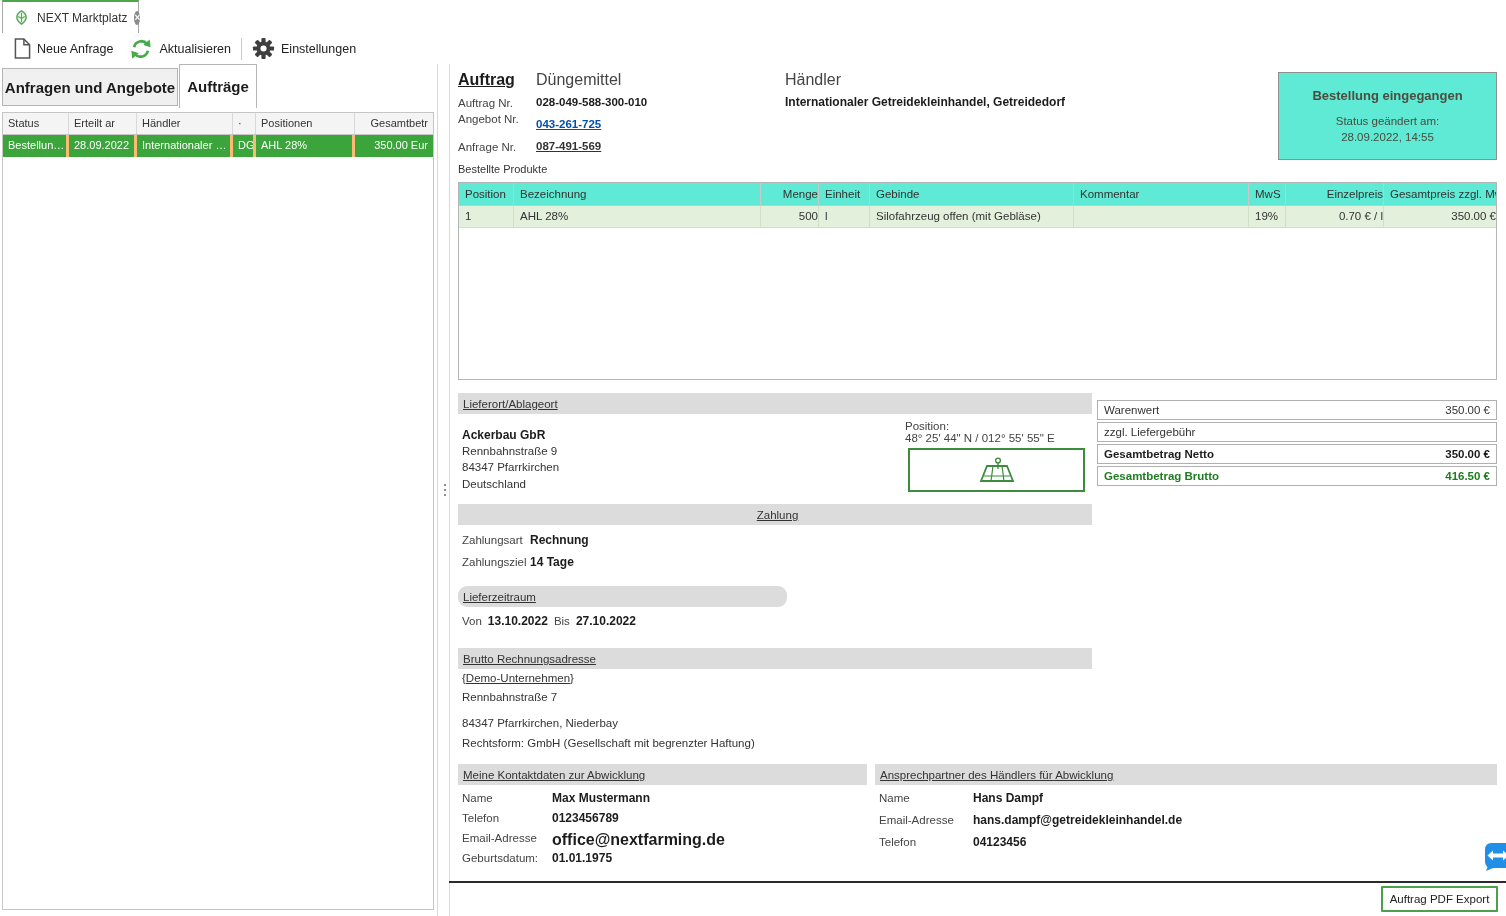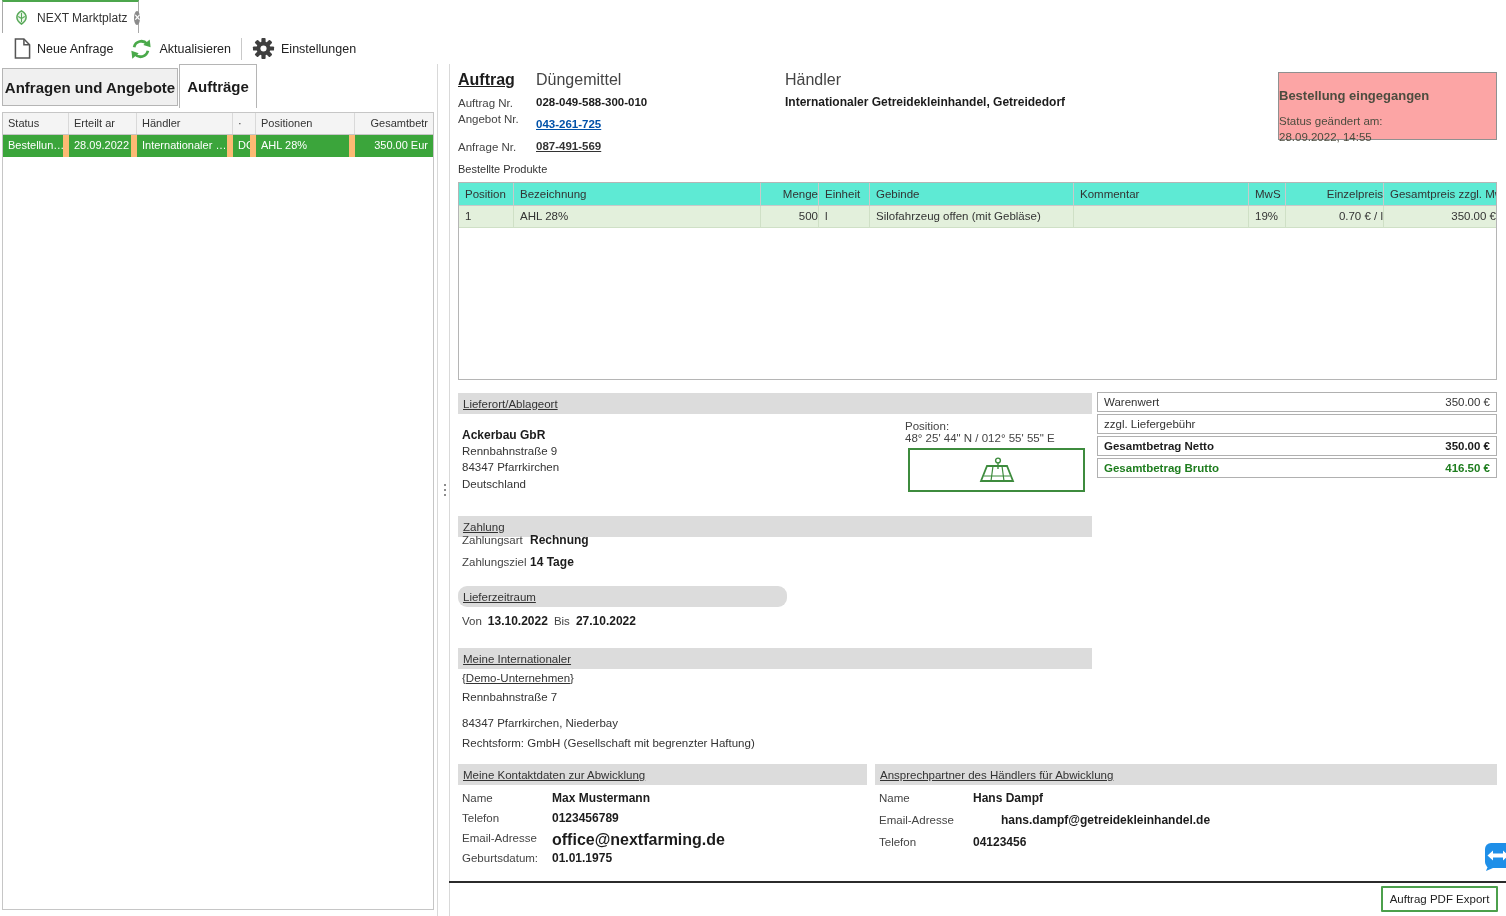--- a/index.html
+++ b/index.html
@@ -50,43 +50,43 @@
   
   .llist { position:absolute; left:2px; top:112px; width:432px; height:798px;
     background:#fff; border:1px solid #c6c6c6; }
   .lhead { display:flex; height:22px; background:#f4f4f4; border-bottom:1px solid #c6c6c6; }
   .lhead .hc {
     font-size:11px; color:#333; padding:4px 0 0 5px; border-right:1px solid #d9d9d9;
     overflow:hidden; white-space:nowrap; cursor:pointer;
   }
   .lrow { display:flex; height:22px; background:#3ba53b; color:#fff; cursor:pointer; }
   .lrow .rc {
-    font-size:11px; padding:4px 0 0 5px; border-right:6px solid #fdba74;
+    font-size:11px; padding:4px 0 0 5px; border-right:3px solid #fdba74;
     overflow:hidden; white-space:nowrap;
   }
   .rc.num, .hc.num { text-align:right; padding-right:5px; }
   .c0{width:66px}.c1{width:68px}.c2{width:96px}.c3{width:23px}.c4{width:99px}.c5{width:78px;border-right:none !important}
 
   
   .vline { position:absolute; width:1px; background:#d9d9d9; }
   .grip { position:absolute; left:440px; top:480px; display:flex; flex-direction:column; gap:3px; cursor:col-resize; padding:4px; }
   .grip i { width:2px; height:2px; background:#666; border-radius:50%; }
 
   
   .h1 { font-size:16px; font-weight:bold; color:#1c1c1c;text-decoration:underline; }
   .h1sub { font-size:16px; color:#444; font-weight:normal; }
   .lbl { font-size:11.5px; color:#444; white-space:nowrap; }
   .val { font-size:11.5px; color:#1c1c1c; font-weight:bold; white-space:nowrap; }
   .plain { font-size:11.5px; color:#333; white-space:nowrap; }
   .link-blue { font-size:11.5px; color:#0051a8; font-weight:bold; text-decoration:underline; cursor:pointer; white-space:nowrap; }
   .link-dark { font-size:11.5px; color:#333; font-weight:bold; text-decoration:underline; cursor:pointer; white-space:nowrap; }
 
   .statusbox {
-    position:absolute; left:1278px; top:72px; width:219px; height:68px;
-    background:#fca5a5; border:1px solid #909090; text-align:left; padding-top:15px;
+    position:absolute; left:1278px; top:72px; width:219px; height:88px;
+    background:#5eead4; border:1px solid #909090; text-align:center; padding-top:15px;
   }
   .statusbox .st { font-size:13px; font-weight:bold; color:#4c4c3f; }
   .statusbox .sl { font-size:11.5px; color:#4c4c3f; margin-top:4px; }
 
   
   .ptable { position:absolute; left:458px; top:182px; width:1039px; height:198px;
     background:#fff; border:1px solid #b5b5b5; }
   .phead { display:flex; height:23px; background:#5eead4; border-bottom:1px solid #c9c9c9; }
   .phead .hc { font-size:11.5px; color:#333; padding:5px 0 0 6px; border-right:1px solid #c9c9c9;
     overflow:hidden; white-space:nowrap; cursor:pointer; }
@@ -94,21 +94,21 @@
   .prow .rc { font-size:11.5px; color:#333; padding:4px 0 0 6px; border-right:1px solid #cfe0c6;
     overflow:hidden; white-space:nowrap; }
   .p0{width:55px}.p1{width:247px}.p2{width:58px}.p3{width:51px}.p4{width:204px}
   .p5{width:175px}.p6{width:37px}.p7{width:98px}.p8{width:112px;border-right:none !important}
 
   
   .secbar { position:absolute; height:21px; background:#dcdcdc; padding:4px 0 0 5px; }
   .secbar span { font-size:11.5px; color:#333; text-decoration:underline; white-space:nowrap; }
 
   
-  .totals { position:absolute; left:1097px; top:392px; width:400px; display:flex; flex-direction:column; gap:2px; }
+  .totals { position:absolute; left:1097px; top:400px; width:400px; display:flex; flex-direction:column; gap:2px; }
   .trow { height:20px; border:1px solid #b0b0b0; display:flex; justify-content:space-between; align-items:center; padding:0 6px; background:#fff; }
   .trow .tl, .trow .tv { font-size:11.5px; color:#333; }
   .trow.b .tl, .trow.b .tv { font-weight:bold; color:#1c1c1c; }
   .trow.bg .tl, .trow.bg .tv { font-weight:bold; color:#1e7d1e; }
 
   .mapbtn {
     position:absolute; left:908px; top:448px; width:177px; height:44px;
     background:#fff; border:2px solid #3d8b3d; display:flex; align-items:center; justify-content:center; cursor:pointer;
   }
 
@@ -292,40 +292,40 @@
     <div class="trow b">
       <span class="tl">Gesamtbetrag Netto</span>
       <span class="tv">350.00 €</span>
     </div>
     <div class="trow bg">
       <span class="tl">Gesamtbetrag Brutto</span>
       <span class="tv">416.50 €</span>
     </div>
   </div>
 
-  <div class="secbar" style="left:458px; top:516px; width:634px;">
+  <div class="secbar" style="left:458px; top:504px; width:634px;text-align:center;">
     <span>Zahlung</span>
   </div>
   <div class="abs lbl" style="left:462px; top:534px;">Zahlungsart</div>
   <div class="abs val" style="left:530px; top:533px; font-size:12px;">Rechnung</div>
   <div class="abs lbl" style="left:462px; top:556px;">Zahlungsziel</div>
   <div class="abs val" style="left:530px; top:555px; font-size:12px;">14 Tage</div>
 
   <div class="secbar" style="left:458px; top:586px; width:329px;border-radius:9px;">
     <span>Lieferzeitraum</span>
   </div>
   <div class="abs" style="left:462px; top:614px; display:flex; gap:6px; align-items:baseline;">
     <span class="lbl">Von</span>
     <span class="val" style="font-size:12px;">13.10.2022</span>
     <span class="lbl">Bis</span>
     <span class="val" style="font-size:12px;">27.10.2022</span>
   </div>
 
   <div class="secbar" style="left:458px; top:648px; width:634px;">
-    <span>Meine Internationaler</span>
+    <span>Brutto Rechnungsadresse</span>
   </div>
   <div class="abs plain" style="left:462px; top:672px;text-decoration:underline;">{Demo-Unternehmen}</div>
   <div class="abs plain" style="left:462px; top:691px;">Rennbahnstraße 7</div>
   <div class="abs plain" style="left:462px; top:717px;">84347  Pfarrkirchen, Niederbay</div>
   <div class="abs plain" style="left:462px; top:737px;">Rechtsform:  GmbH (Gesellschaft mit begrenzter Haftung)</div>
 
   <div class="secbar" style="left:458px; top:764px; width:409px;">
     <span>Meine Kontaktdaten zur Abwicklung</span>
   </div>
   <div class="abs lbl" style="left:462px; top:792px;">Name</div>
@@ -336,21 +336,21 @@
   <div class="abs val" style="left:552px; top:831px; font-size:16px;">office@nextfarming.de</div>
   <div class="abs lbl" style="left:462px; top:852px;">Geburtsdatum:</div>
   <div class="abs val" style="left:552px; top:851px; font-size:12px;">01.01.1975</div>
 
   <div class="secbar" style="left:875px; top:764px; width:622px;">
     <span>Ansprechpartner des Händlers für Abwicklung</span>
   </div>
   <div class="abs lbl" style="left:879px; top:792px;">Name</div>
   <div class="abs val" style="left:973px; top:791px; font-size:12px;">Hans Dampf</div>
   <div class="abs lbl" style="left:879px; top:814px;">Email-Adresse</div>
-  <div class="abs val" style="left:973px; top:813px; font-size:12px;margin-left:28px;">hans.dampf@getreidekleinhandel.de</div>
+  <div class="abs val" style="left:973px; top:813px; font-size:12px;">hans.dampf@getreidekleinhandel.de</div>
   <div class="abs lbl" style="left:879px; top:836px;">Telefon</div>
   <div class="abs val" style="left:973px; top:835px; font-size:12px;">04123456</div>
 
   <div class="divider-dark"></div>
   <div class="tv-icon">
     <svg width="28" height="30" viewBox="0 0 28 30">
       <rect x="1" y="1" width="26" height="25" rx="6" fill="#1f8fe8"></rect>
       <polygon points="3.5,13.5 9,8.5 9,11.5 19,11.5 19,8.5 24.5,13.5 19,18.5 19,15.5 9,15.5 9,18.5" fill="#fff"></polygon>
       <path d="M4 24 L2 29 L9 26 Z" fill="#1f8fe8"></path>
     </svg>

